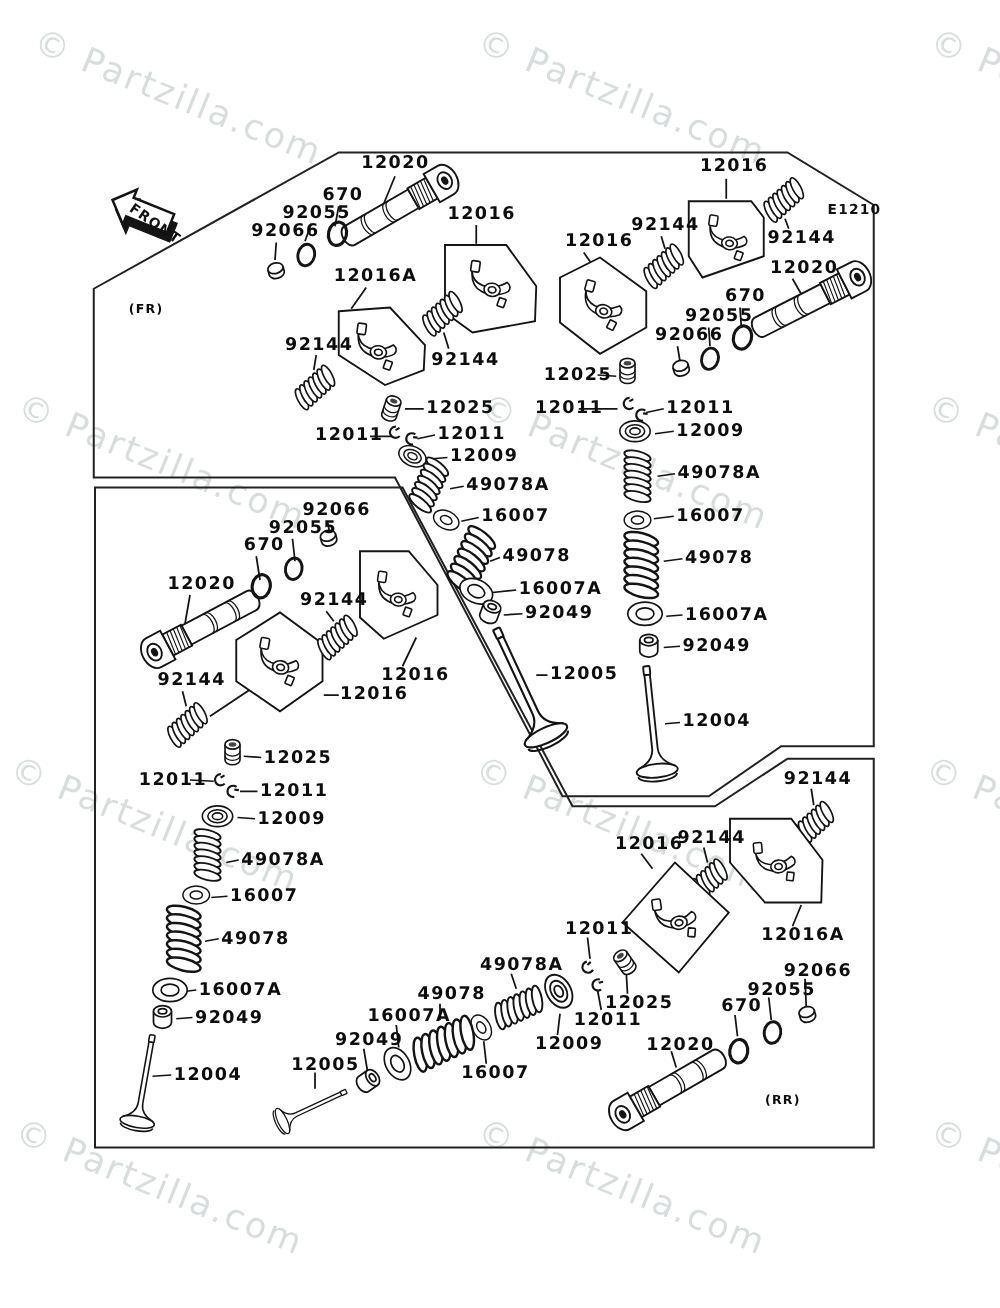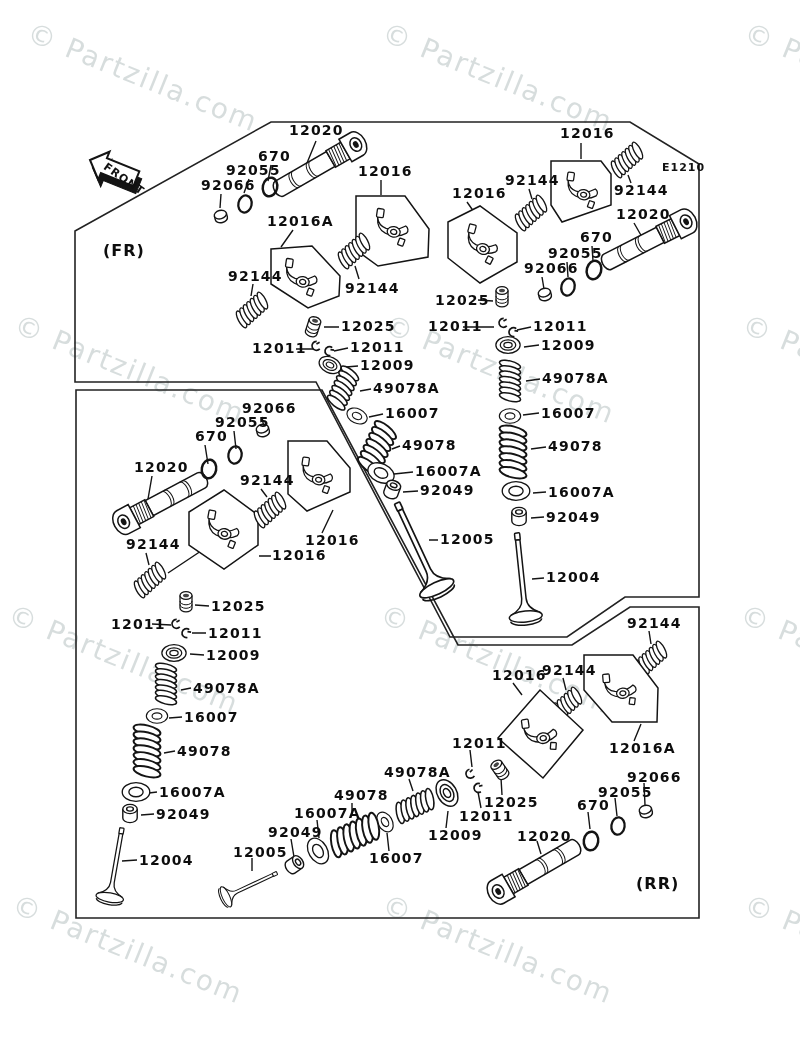--- a/index.html
+++ b/index.html
@@ -3,24 +3,24 @@
 <meta charset="utf-8">
 <style>
   html,body{margin:0;padding:0;background:#fff;}
   .stage{position:relative;width:800px;height:1046px;background:#fff;overflow:hidden;
          font-family:"DejaVu Sans","Liberation Sans",sans-serif;}
   .art{position:absolute;left:0;top:0;}
   .wm{position:absolute;font:400 28px "DejaVu Sans",sans-serif;letter-spacing:2px;
       transform:rotate(22deg);transform-origin:0 0;white-space:nowrap;pointer-events:none;}
   .lbl{position:absolute;font-weight:bold;font-size:14px;letter-spacing:1.2px;color:#0d0d0d;
        white-space:nowrap;line-height:1;}
-  .tag{position:absolute;font-weight:bold;font-size:16px;letter-spacing:1px;color:#0d0d0d;line-height:1;}
+  .tag{position:absolute;font-weight:bold;font-size:10px;letter-spacing:1px;color:#0d0d0d;line-height:1;}
   .code{position:absolute;left:662px;top:114px;font-weight:bold;font-size:11px;letter-spacing:1px;color:#111;line-height:1;margin-top:48px;}
   .fr-tag{left:103px;top:243px;}
-  .rr-tag{left:636px;top:876px;text-align:right;}
+  .rr-tag{left:612px;top:876px;text-align:right;}
 </style>
 </head>
 <body>
 
 <div class="stage">
 
   <div id="wm-layer">
       <div class="wm" style="left: 35px; top: 16px; color: rgba(130, 150, 150, 0.32);">© Partzilla.com</div>
       <div class="wm" style="left: 390px; top: 16px; color: rgba(130, 150, 150, 0.32);">© Partzilla.com</div>
       <div class="wm" style="left: 752px; top: 16px; color: rgba(130, 150, 150, 0.32);">© Partzilla.com</div>

